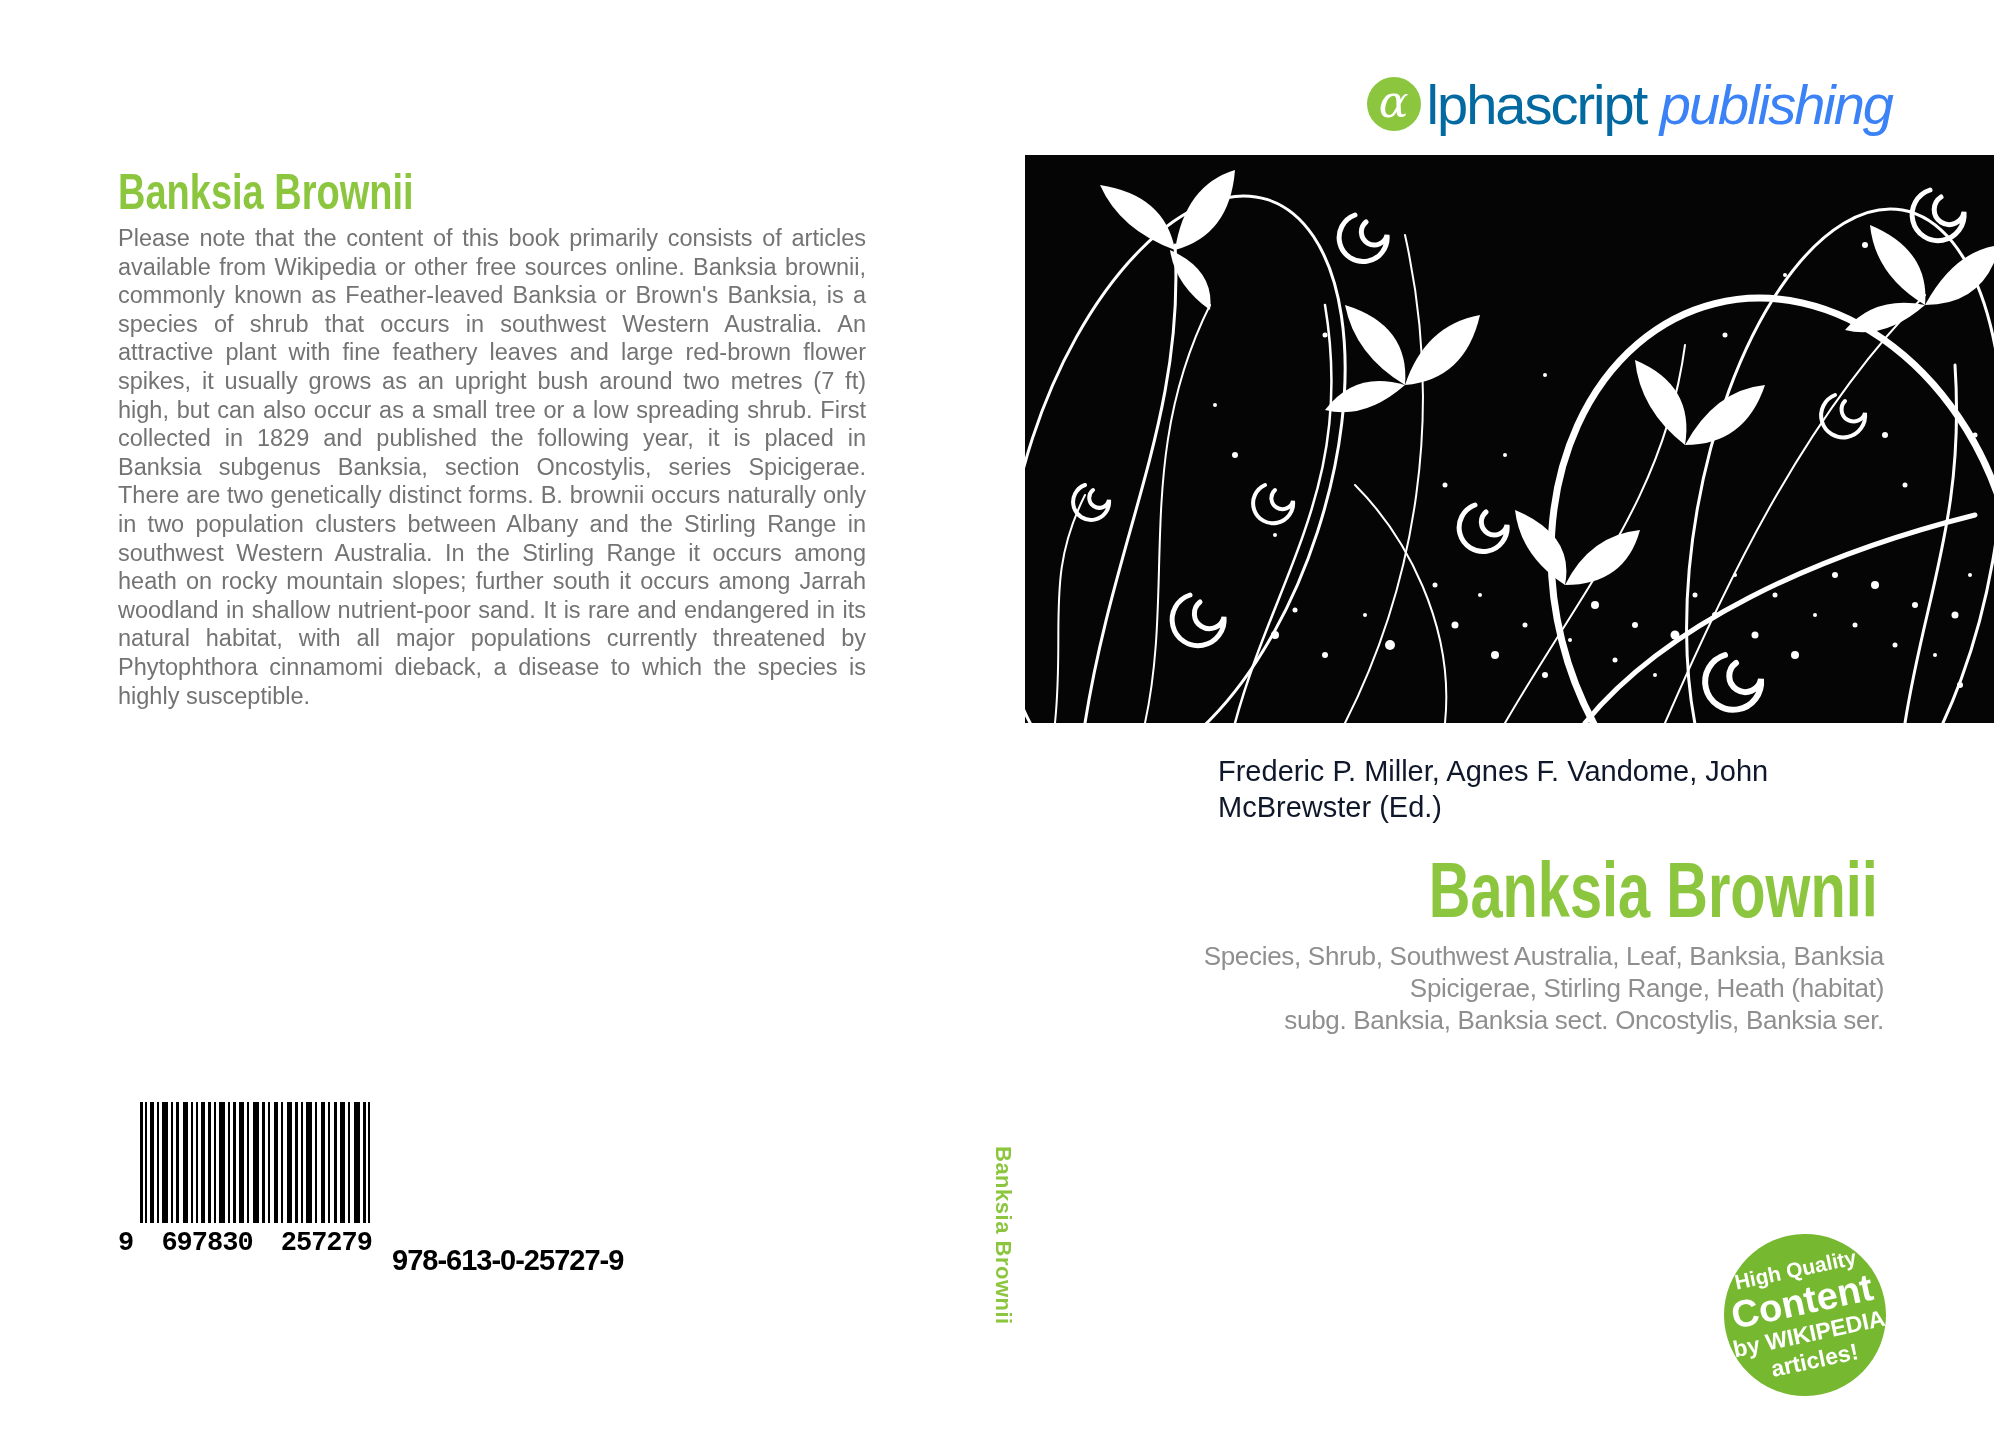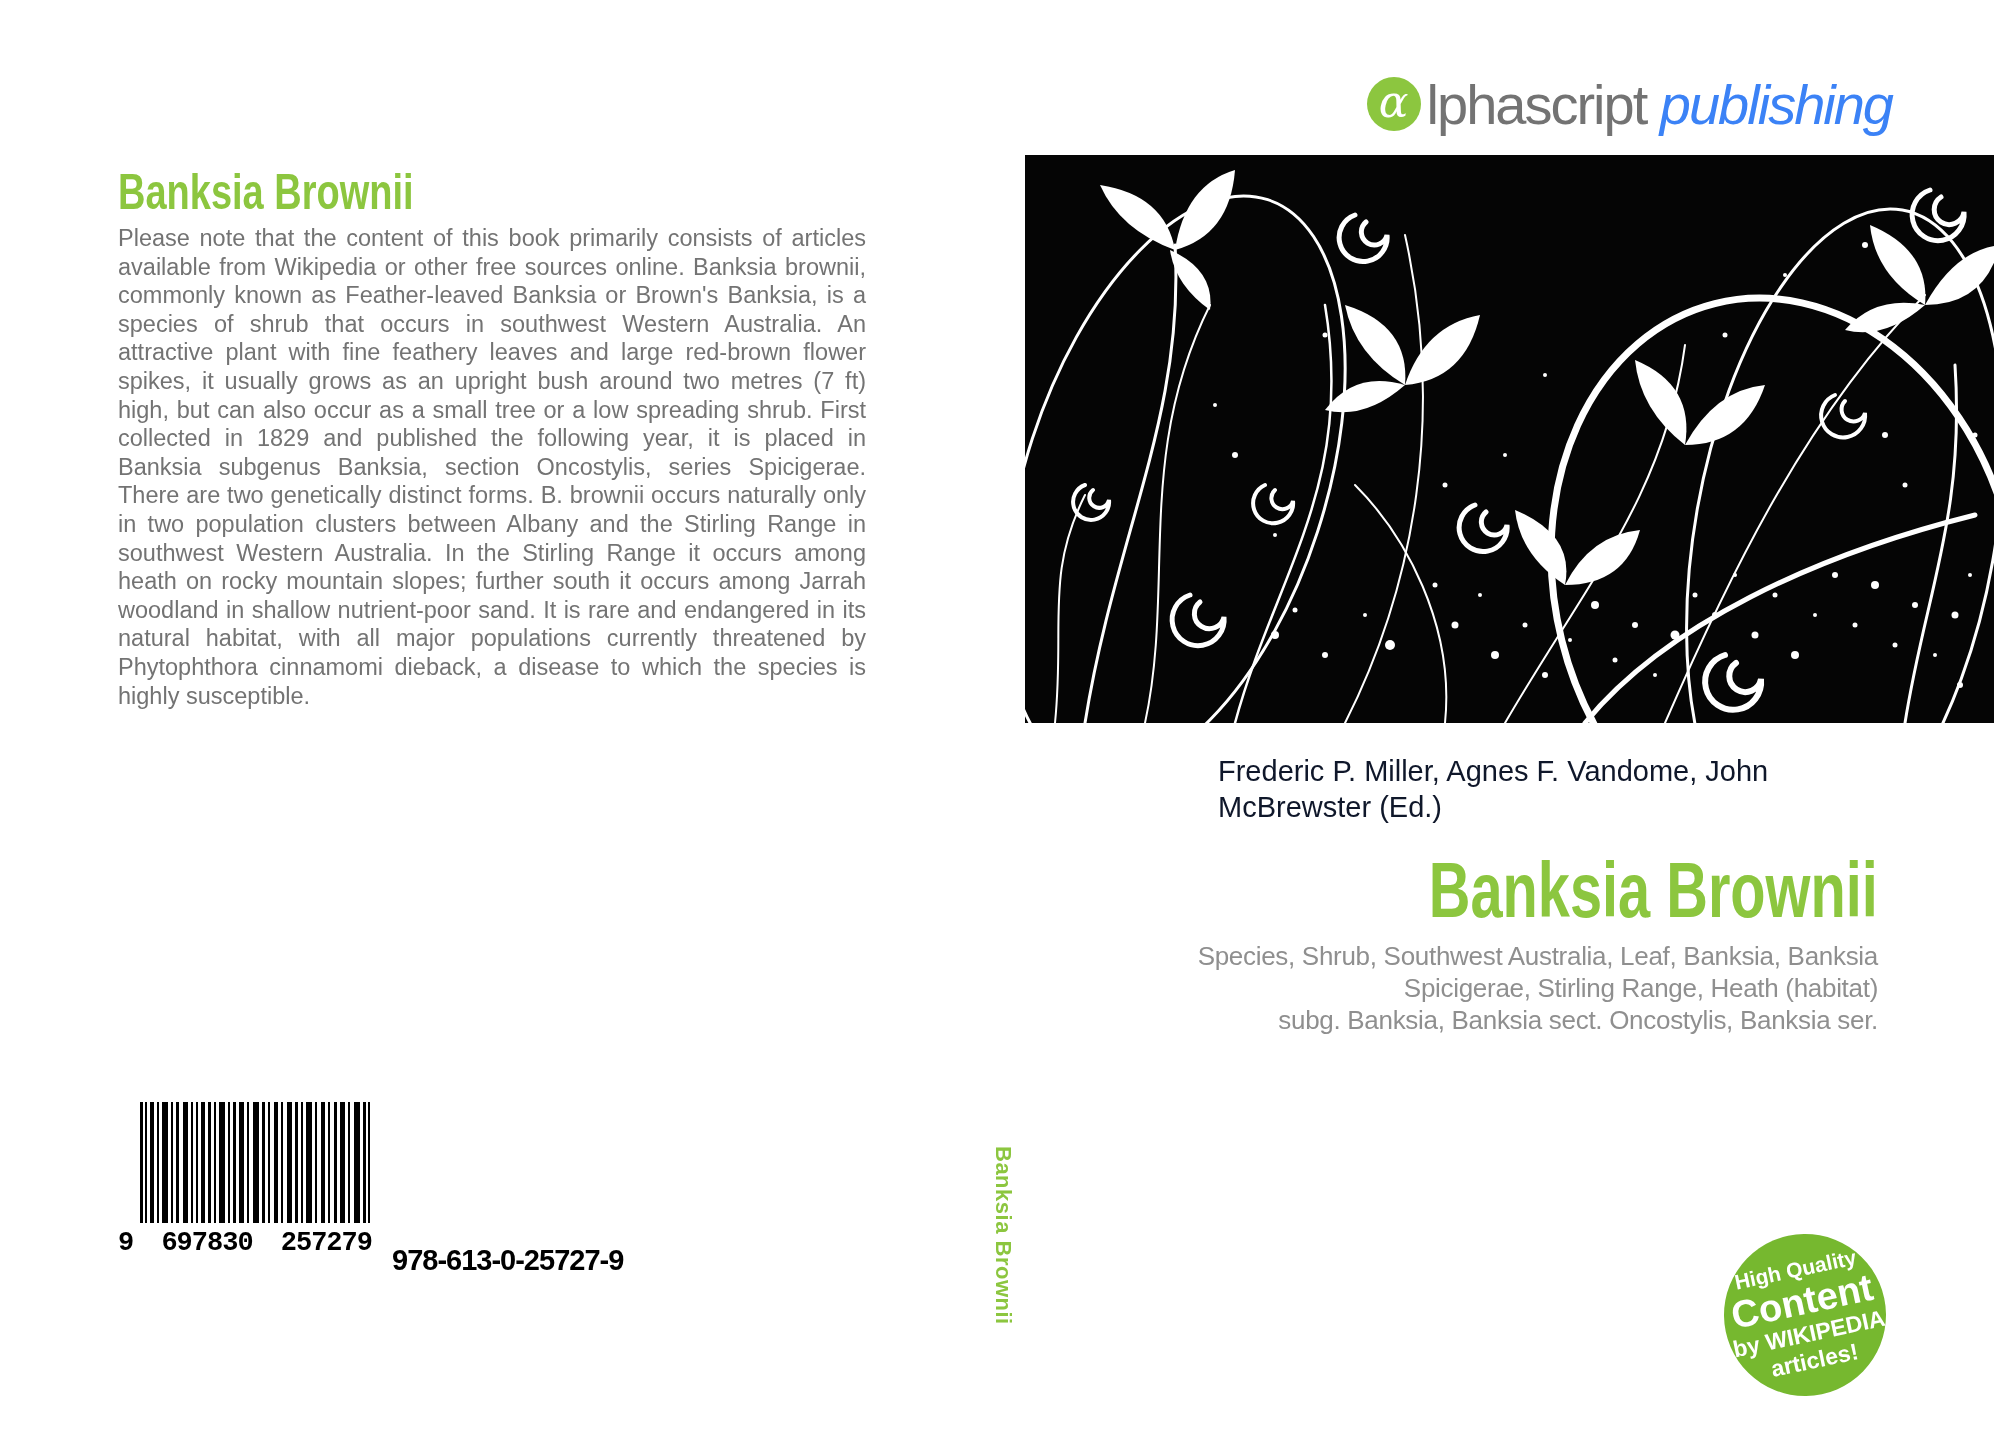--- a/index.html
+++ b/index.html
@@ -25,32 +25,32 @@
   .spine-title{position:absolute;left:1016px;top:1146px;transform:rotate(90deg);
                transform-origin:0 0;font-size:22px;font-weight:bold;color:#8cc63f;
                white-space:nowrap;letter-spacing:0.5px;}
 
   
   .logo{position:absolute;top:74px;right:108px;display:flex;align-items:center;height:60px;}
   .alpha-circle{width:54px;height:54px;border-radius:50%;background:#8cc63f;
                 display:flex;align-items:center;justify-content:center;flex:0 0 54px;}
   .alpha-glyph{color:#ffffff;font-size:44px;line-height:44px;font-style:italic;
                font-family:"DejaVu Serif",serif;transform:translateY(-2px);}
-  .logo-name{margin-left:6px;font-size:56px;letter-spacing:-2px;color:#737373;white-space:pre;}
+  .logo-name{margin-left:6px;font-size:56px;letter-spacing:-2px;color:#0369a1;white-space:pre;}
   .logo-suffix{font-size:56px;letter-spacing:-2px;color:#3b82f6;white-space:pre;font-style:italic;}
 
   .cover-art{position:absolute;left:1025px;top:155px;width:969px;height:568px;background:#050505;}
   .cover-art svg{display:block;width:100%;height:100%;}
 
   .authors{position:absolute;right:122px;top:753px;width:660px;text-align:left;
            font-size:29px;line-height:36px;color:#0f172a;}
   .front-title{position:absolute;right:122px;top:850px;font-size:78px;line-height:80px;
                font-weight:bold;color:#8cc63f;white-space:nowrap;
                transform:scaleX(0.74);transform-origin:right top;}
-  .front-subtitle{position:absolute;right:122px;top:940px;width:820px;text-align:right;
+  .front-subtitle{position:absolute;right:116px;top:940px;width:820px;text-align:right;
                   font-size:26px;line-height:32px;color:#8f8f8f;letter-spacing:-0.3px;}
   .front-subtitle span{display:block;}
 
   .badge{position:absolute;left:1724px;top:1234px;width:162px;height:162px;border-radius:50%;
          background:#76b82f;transform:rotate(-12deg);display:flex;flex-direction:column;
          align-items:center;justify-content:center;color:#fff;text-align:center;}
   .badge .b1{font-size:21px;font-weight:bold;line-height:24px;}
   .badge .b2{font-size:38px;font-weight:bold;line-height:40px;}
   .badge .b3{font-size:23px;font-weight:bold;line-height:27px;}
   .badge .b4{font-size:23px;font-weight:bold;line-height:26px;}

